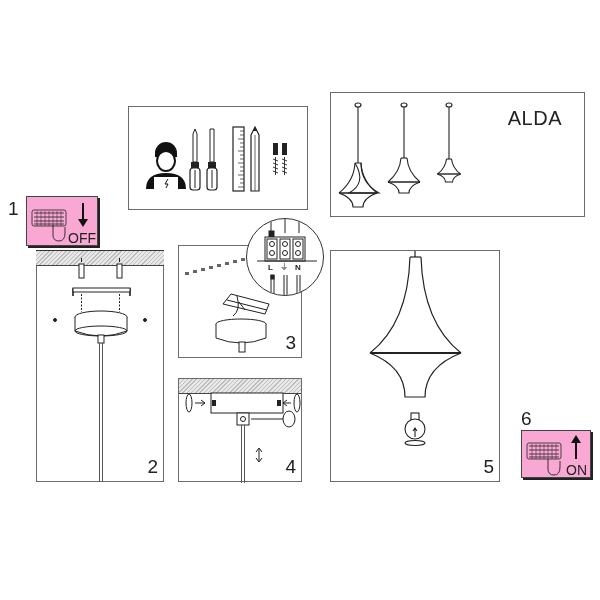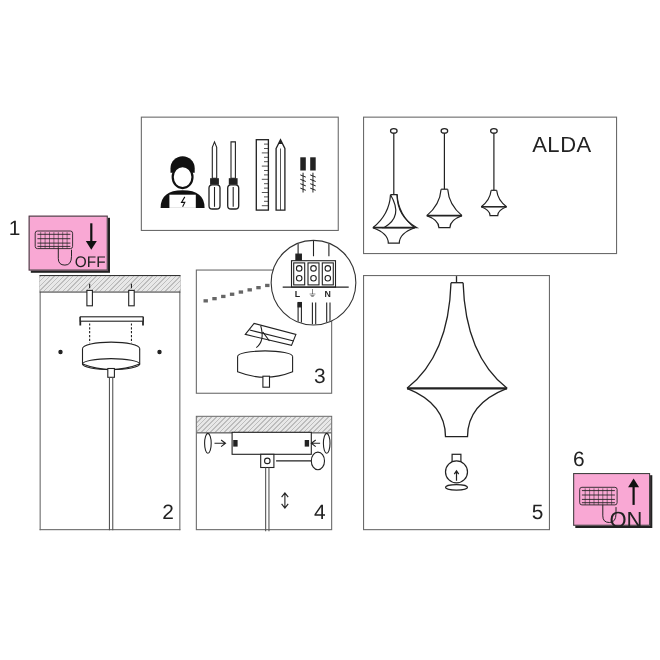--- a/index.html
+++ b/index.html
@@ -52,21 +52,21 @@
 
     <g transform="translate(144,36)">
       <rect x="0" y="0" width="5" height="12" fill="#222"></rect>
       <rect x="9" y="0" width="5" height="12" fill="#222"></rect>
       <path d="M2.5 14 v18 M0 16 l5 2 M0 20 l5 2 M0 24 l5 2 M0 28 l5 2" stroke="#222" stroke-width="0.9"></path>
       <path d="M11.5 14 v18 M9 16 l5 2 M9 20 l5 2 M9 24 l5 2 M9 28 l5 2" stroke="#222" stroke-width="0.9"></path>
     </g>
   </svg>
 </div>
 
-<div class="panel" style="left:330px;top:106px;width:231px;height:125px;">
+<div class="panel" style="left:330px;top:92px;width:255px;height:125px;">
   <div class="label" style="right:22px;top:14px;font-size:20px;letter-spacing:0.5px;">ALDA</div>
   <svg width="255" height="125">
 
     <g stroke="#222" fill="none" stroke-width="1.1">
       <ellipse cx="27" cy="12" rx="3" ry="2"></ellipse>
       <line x1="27" y1="14" x2="27" y2="70"></line>
       <path d="M24 70 h6 q0 20 18 30 h-30 q18 -10 6 -30"></path>
       <path d="M24 70 q-1 18 -16 30"></path>
         <path d="M30 70 q1 18 16 30"></path>
       <line x1="8" y1="100" x2="46" y2="100" stroke-width="1.6"></line>
@@ -241,14 +241,14 @@
       <rect x="5" y="12" width="34" height="16" rx="2"></rect>
       <path d="M7 15 h30 M7 19 h30 M7 23 h30 M7 26 h30"></path>
       <path d="M10 13 v15 M14 13 v15 M18 13 v15 M22 13 v15 M26 13 v15 M30 13 v15 M34 13 v15" stroke-width="0.5"></path>
       <path d="M26 28 v10 q0 6 6 6 q6 0 6 -8 v-6" stroke-width="0.9"></path>
     </g>
     <g>
       <line x1="54" y1="10" x2="54" y2="28" stroke="#111" stroke-width="2"></line>
       <path d="M49 12 l5 -8 l5 8 z" fill="#111"></path>
     </g>
   </svg>
-  <div class="label" style="left:32px;top:31px;font-size:20px;">ON</div>
+  <div class="label" style="left:44px;top:31px;font-size:14px;">ON</div>
 </div>
 
 </body></html>

